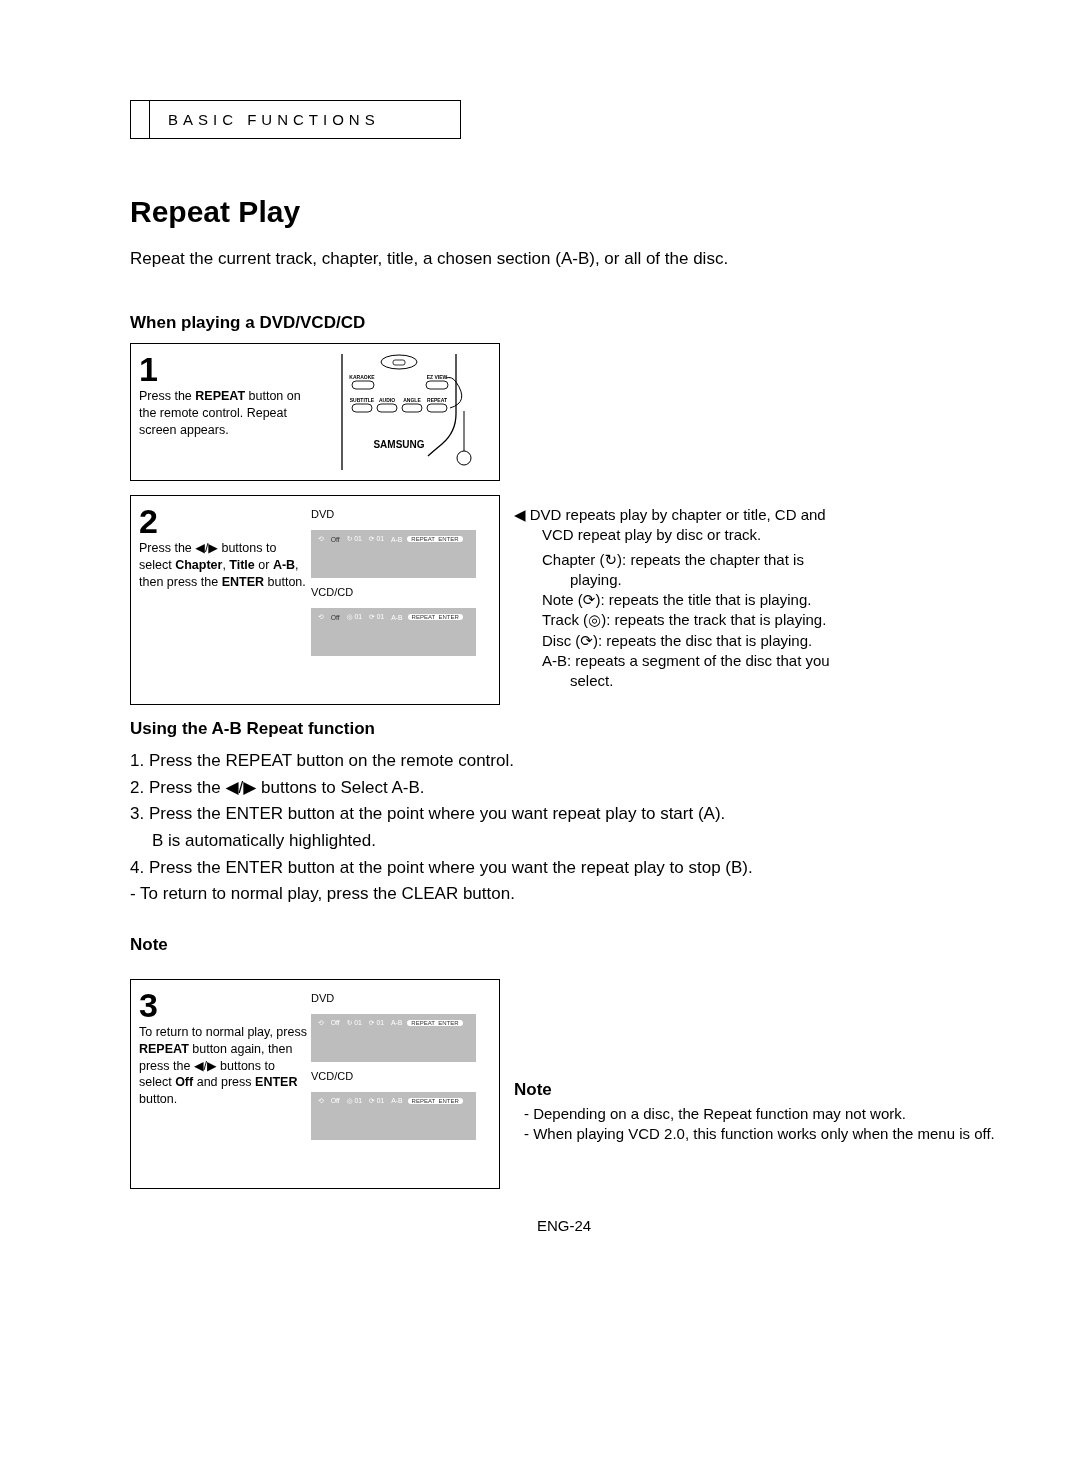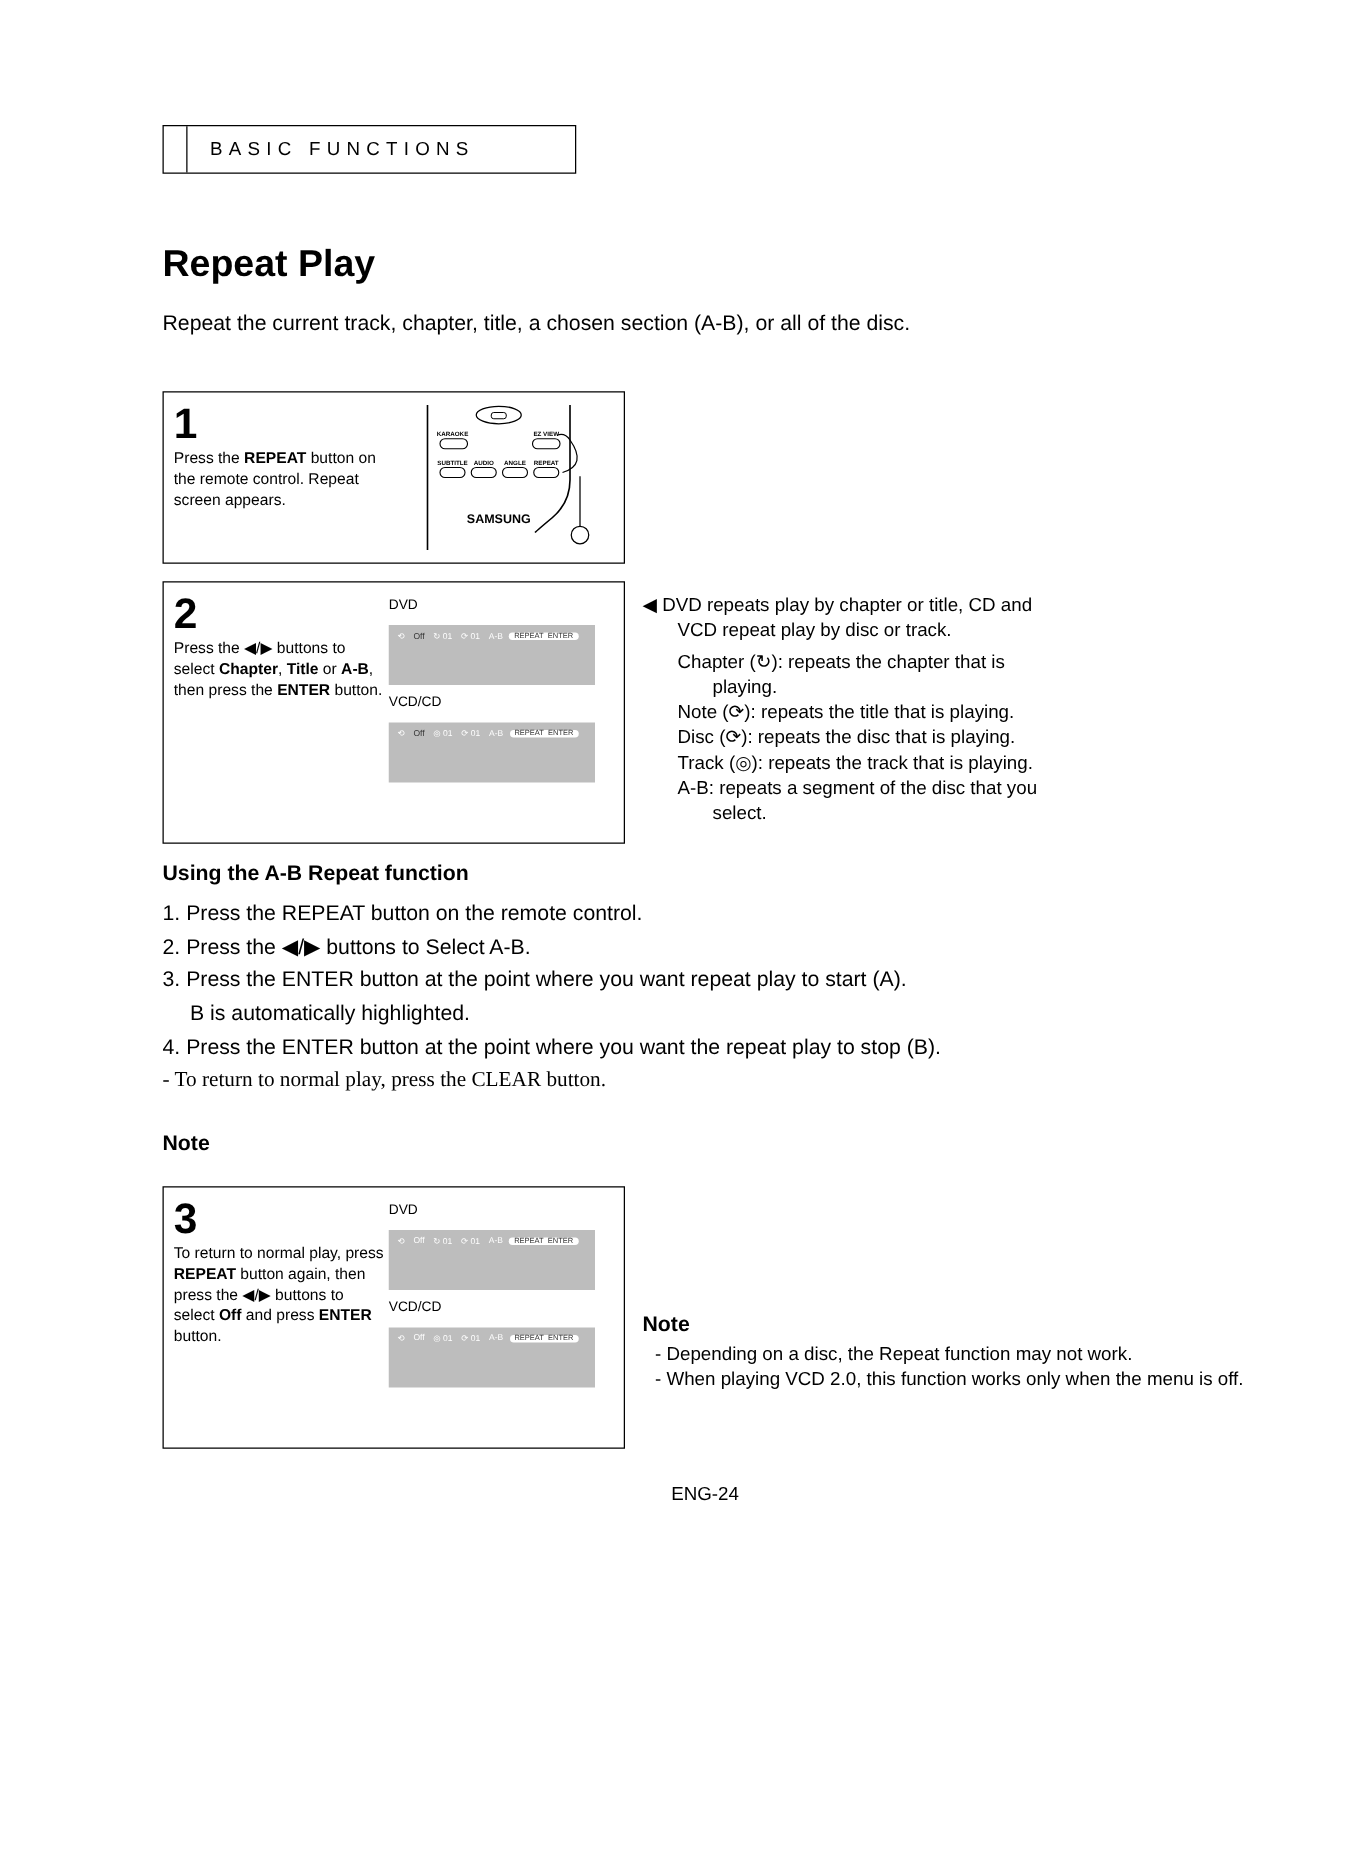--- a/index.html
+++ b/index.html
@@ -85,39 +85,40 @@
     padding-left:14px;
   }
   .right-col .hang{
     padding-left:28px;text-indent:-28px;
   }
   .right-col .hang2{
     padding-left:56px;text-indent:0;
   }
   .ol{font-size:17px;line-height:1.45;padding-left:0;margin:4px 0 0 0;list-style:none;}
   .ol li{padding-left:22px;text-indent:-22px;margin-bottom:2px;}
-  .sub{padding-left:36px;text-indent:-12px;font-family:Liberation Serif, serif;}
+  .sub{padding-left:36px;text-indent:-12px;}
   .note-h{font-size:17px;font-weight:bold;margin:28px 0 2px 0;}
   .note-body{font-size:17px;line-height:1.4;}
   .page-num{text-align:center;font-size:15px;margin-top:28px;}
   .dash-list{font-size:15px;line-height:1.35;}
   .dash-list div{padding-left:24px;text-indent:-14px;}
 </style>
 </head>
 <body>
 
 <div class="page">
 
   <div class="header-box">
     <span class="header-cell">BASIC FUNCTIONS</span>
   </div>
 
   <h1>Repeat Play</h1>
   <div class="intro">Repeat the current track, chapter, title, a chosen section (A-B), or all of the disc.</div>
 
+  <div class="sec-h">When playing a DVD/VCD/CD</div>
 
   
   <div class="step-row">
     <div class="step-box">
       <div class="step-left">
         <div class="big-num">1</div>
         <span>
           <span>Press the </span><b>REPEAT</b><span> button on the remote control. Repeat screen appears.</span>
         </span>
       </div>
@@ -188,24 +189,24 @@
       <div class="hang"><span>◀ DVD repeats play by chapter or title, CD and</span></div>
       <div style="padding-left:28px;"><span>VCD repeat play by disc or track.</span></div>
       <div style="padding-left:28px;margin-top:4px;">
         <span>Chapter (</span><span>↻</span><span>): repeats the chapter that is</span>
       </div>
       <div class="hang2"><span>playing.</span></div>
       <div style="padding-left:28px;">
         <span>Note (</span><span>⟳</span><span>): repeats the title that is playing.</span>
       </div>
       <div style="padding-left:28px;">
+        <span>Track (</span><span>◎</span><span>): repeats the track that is playing.</span>
+      </div>
+      <div style="padding-left:28px;">
         <span>Disc (</span><span>⟳</span><span>): repeats the disc that is playing.</span>
-      </div>
-      <div style="padding-left:28px;">
-        <span>Track (</span><span>◎</span><span>): repeats the track that is playing.</span>
       </div>
       <div style="padding-left:28px;"><span>A-B: repeats a segment of the disc that you</span></div>
       <div class="hang2"><span>select.</span></div>
     </div>
   </div>
 
   <div class="sec-h" style="margin-top:8px;">Using the A-B Repeat function</div>
   <ul class="ol">
     <li>1. Press the REPEAT button on the remote control.</li>
     <li>2. Press the ◀/▶ buttons to Select A-B.</li>

